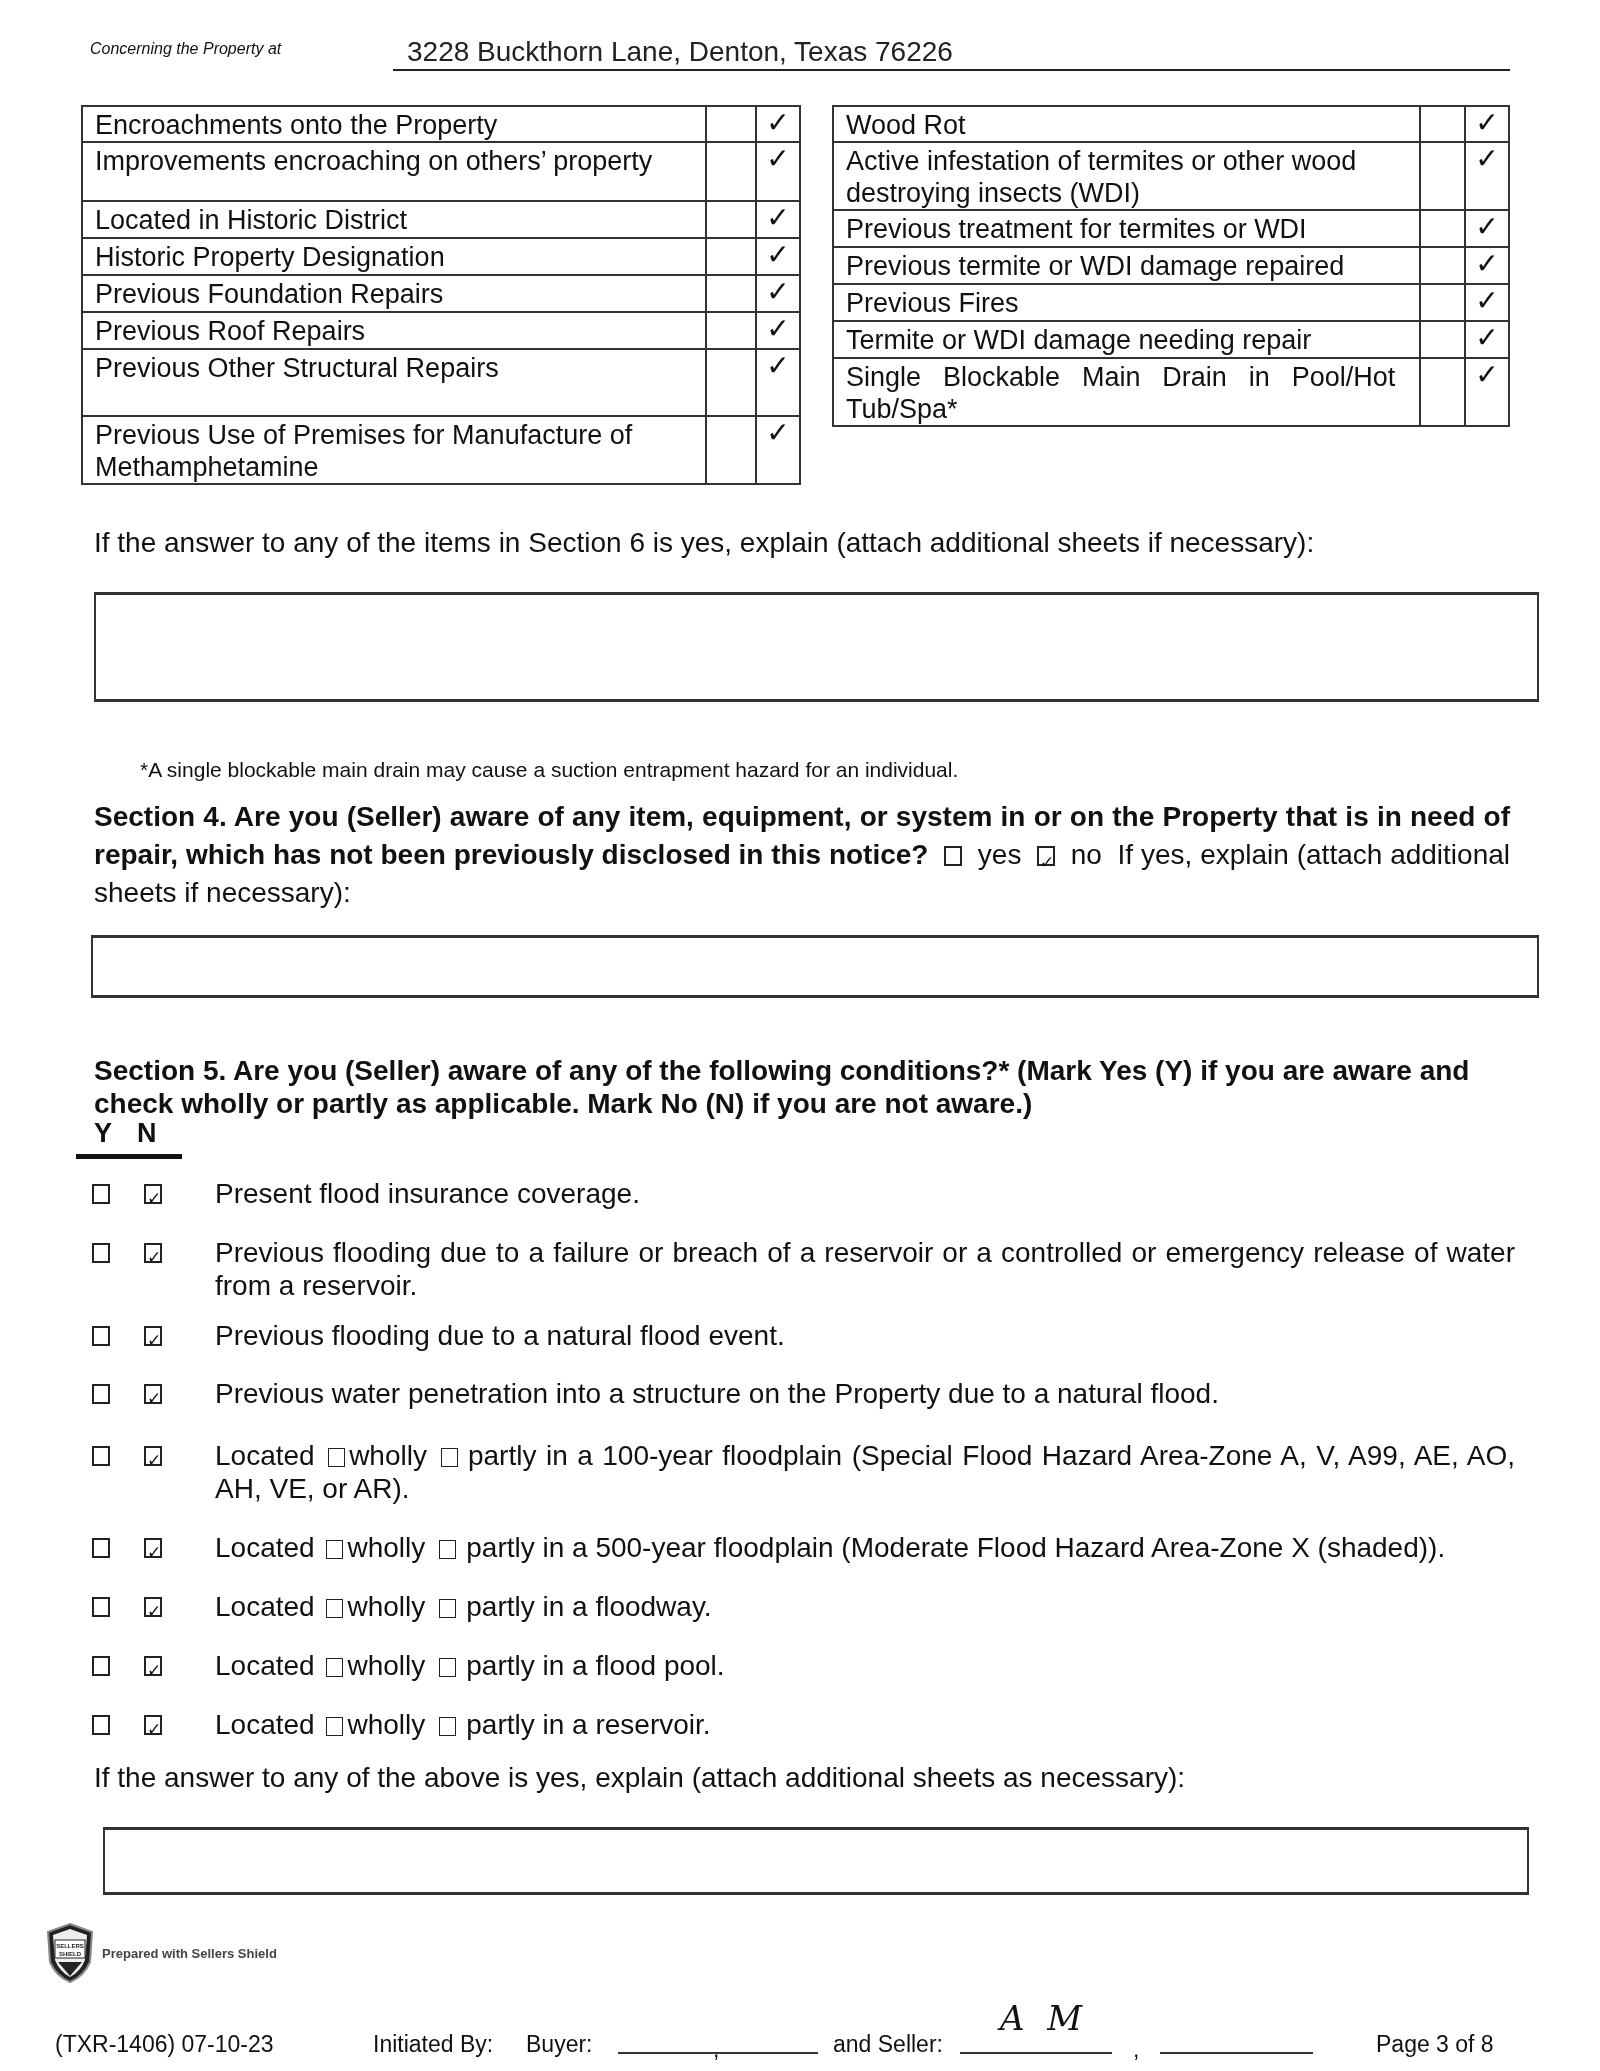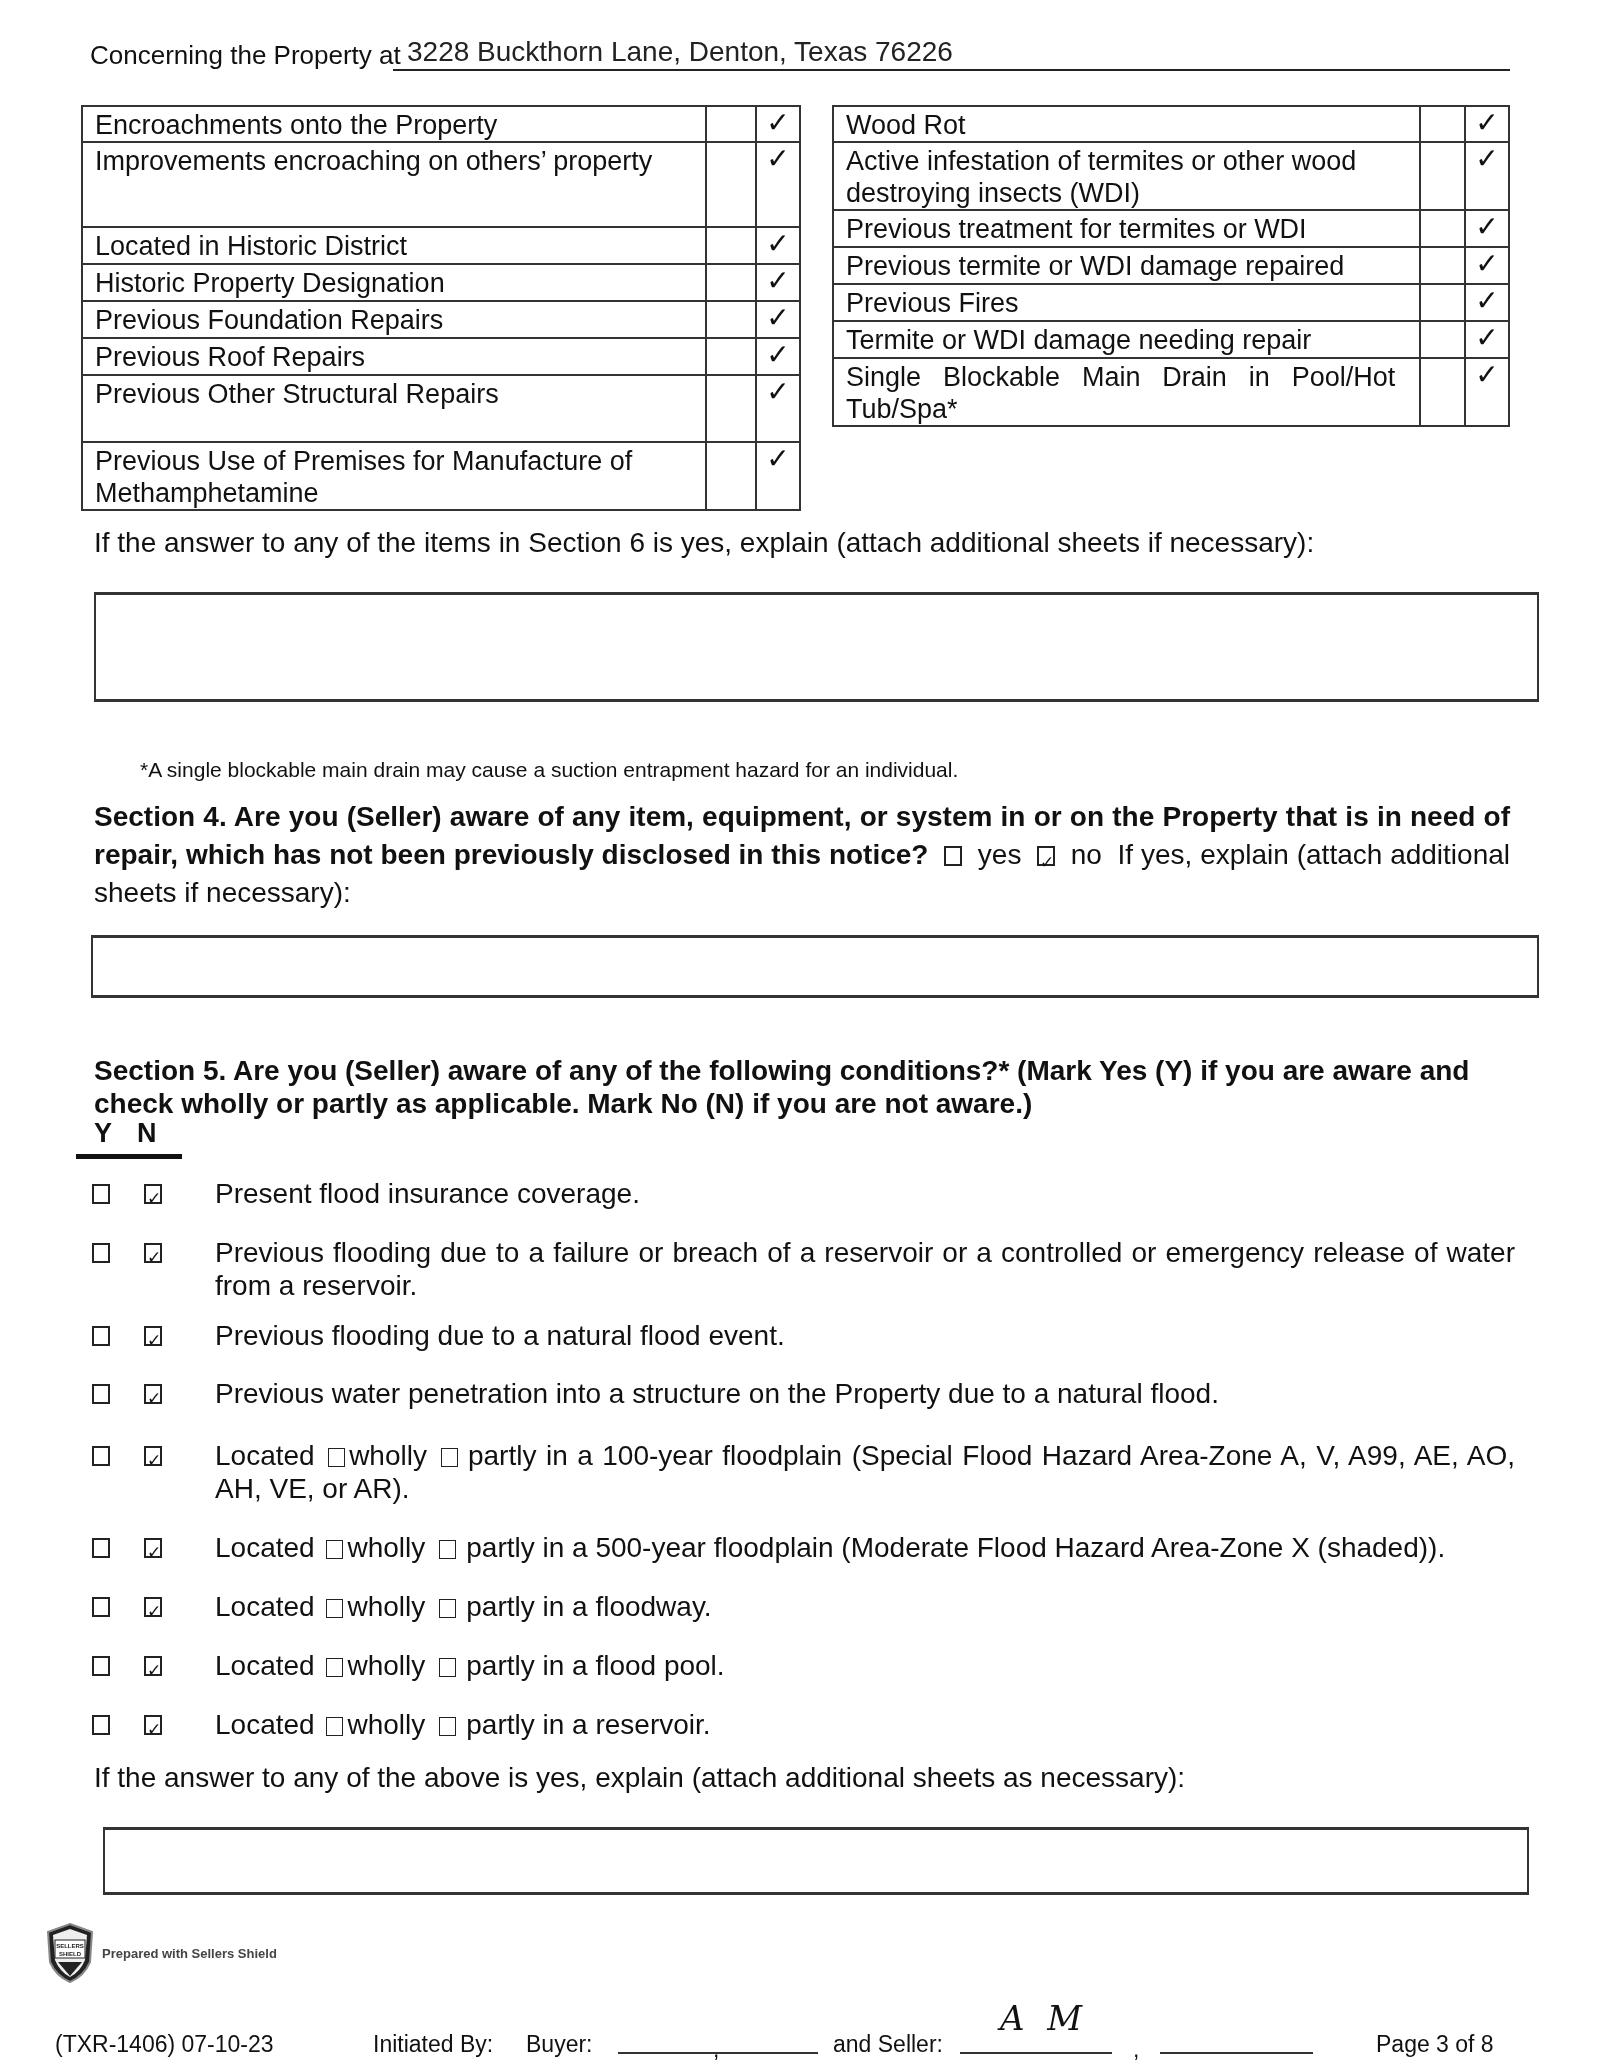--- a/index.html
+++ b/index.html
@@ -1,19 +1,19 @@
 <!DOCTYPE html>
 <html><head>
 <meta charset="utf-8">
 <style>
   html, body { margin: 0; padding: 0; background: #ffffff; }
   body { width: 1600px; height: 2071px; position: relative; overflow: hidden;
          font-family: "Liberation Sans", sans-serif; color: #111; }
   .abs { position: absolute; white-space: nowrap; }
-  .hdr-label { left: 90px; top: 40px; font-size: 26px; }
+  .hdr-label { left: 90px; top: 40px; font-size: 16px; font-style: italic; }
   .hdr-addr { left: 407px; top: 36px; font-size: 28px; color: #222; }
   .hdr-line { left: 393px; top: 69px; width: 1117px; height: 2px; background: #222; }
 
   table.grid { position: absolute; border-collapse: collapse; font-size: 27px; }
   table.grid td { border: 2px solid #333; vertical-align: top; padding: 0; line-height: 32px; }
   table.grid td.lbl { padding: 2px 24px 0 12px; }
   table.grid td.chk { text-align: center; font-size: 28px; }
   #tblL { left: 81px; top: 105px; width: 720px; }
   #tblR { left: 832px; top: 105px; width: 678px; }
   .justify { text-align: justify; text-align-last: left; white-space: normal; }
@@ -53,21 +53,21 @@
       <col style="width:626px">
       <col style="width:50px">
       <col style="width:44px">
     </colgroup>
   <tbody>
       <tr style="height:36px">
     <td class="lbl">Encroachments onto the Property</td>
     <td class="chk"></td>
     <td class="chk">✓</td>
   </tr>
-  <tr style="height:85px">
+  <tr style="height:59px">
     <td class="lbl">Improvements encroaching on others’ property</td>
     <td class="chk"></td>
     <td class="chk">✓</td>
   </tr>
   <tr style="height:37px">
     <td class="lbl">Located in Historic District</td>
     <td class="chk"></td>
     <td class="chk">✓</td>
   </tr>
   <tr style="height:37px">

